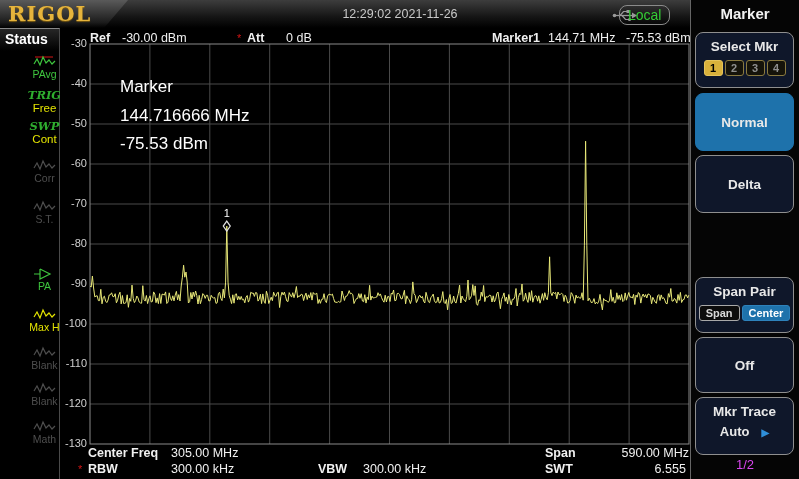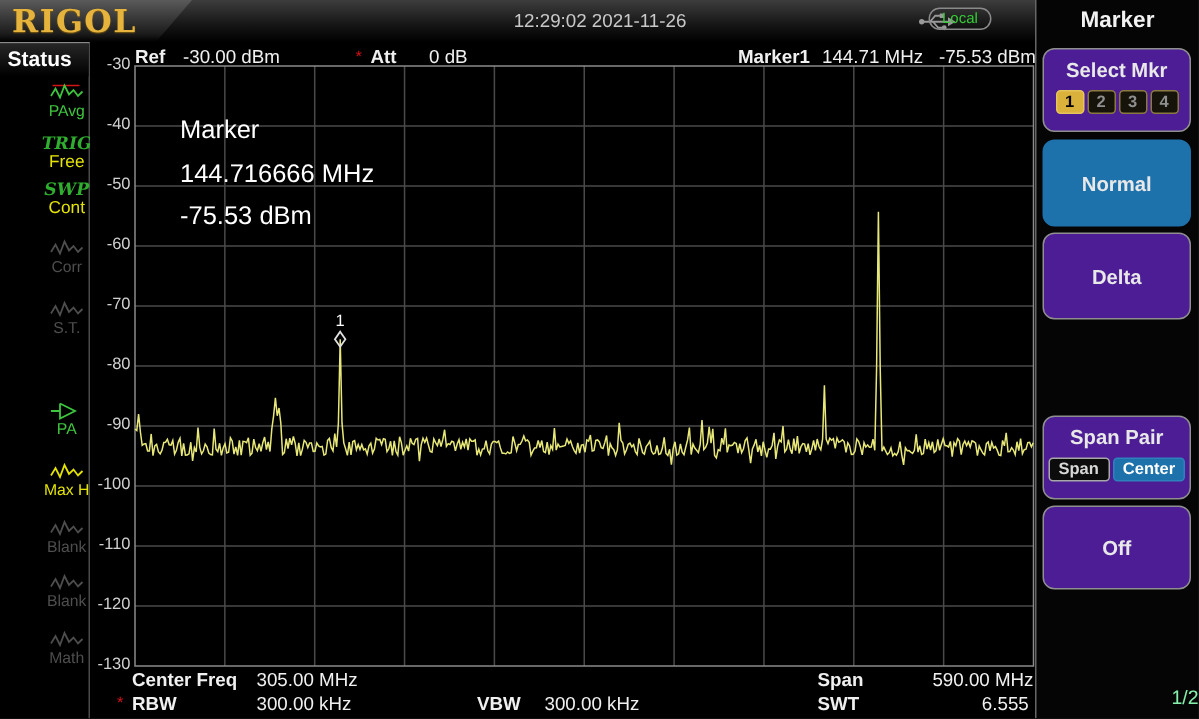--- a/index.html
+++ b/index.html
@@ -11,21 +11,21 @@
   #logo-plate{position:absolute;left:0;top:0;width:128px;height:28px;
           background:linear-gradient(180deg,#5a5a5a 0%,#1c1c1c 80%,#000 100%);
           clip-path:polygon(0 0,100% 0,calc(100% - 24px) 100%,0 100%);}
   #logo-text{position:absolute;left:8px;top:1px;font-family:"DejaVu Serif",serif;
           font-weight:bold;font-size:21px;letter-spacing:1px;color:#e6b43c;
           text-shadow:0 1px 1px #7a5a10;}
   #clock{position:absolute;left:295px;top:7px;width:210px;text-align:center;
           color:#c8c8c8;font-size:12.5px;}
   #usb{position:absolute;left:612px;top:8px;}
   #local{position:absolute;left:619px;top:5px;padding:1px 8px;border:1px solid #8a8a8a;
-          border-radius:8px;color:#35cc35;font-size:10px;}
+          border-radius:8px;color:#35cc35;font-size:14px;}
   
   #sidebar{position:absolute;left:0;top:28px;width:59px;height:451px;background:#000;
           border-right:1px solid #4a4a4a;border-top:1px solid #888;}
   #status-title{padding:2px 0 0 5px;color:#fff;font-weight:bold;font-size:14px;
           background:linear-gradient(#262626,#000);height:20px;}
   .sitem{position:absolute;left:16px;width:57px;text-align:center;font-size:10.5px;line-height:11px;}
   .sitem svg{display:block;margin:0 auto;}
   .stag{font-family:"DejaVu Serif",serif;font-style:italic;font-weight:bold;
         font-size:11.5px;color:#2fae2f;line-height:13px;}
   .syellow{color:#e4e400;font-size:11.5px;line-height:13px;}
@@ -39,36 +39,36 @@
   .red{color:#d41414;font-size:11px;}
   #annot{position:absolute;left:60px;top:45px;color:#fff;font-size:17px;line-height:28.5px;}
   .footrow{position:absolute;width:630px;height:15px;color:#f0f0f0;font-size:12.5px;}
   .footrow span{position:absolute;white-space:nowrap;}
   .ralign{text-align:right;}
   
   #panel{position:absolute;left:690px;top:0;width:108px;height:479px;background:#050505;
          border-left:1px solid #666;}
   #panel-title{position:absolute;top:5px;left:0;width:100%;text-align:center;color:#f2f2f2;
          font-weight:bold;font-size:15px;}
-  .mbtn{position:absolute;left:4px;right:5px;background:#4c1d95;border:1px solid #8f8f8f;
+  .mbtn{position:absolute;left:4px;right:5px;background:#0f172a;border:1px solid #8f8f8f;
         border-radius:8px;}
   .mbtn.activeblue{background:#1e72ab;border-color:#1e72ab;}
   .mlabel{color:#e8e8e8;font-weight:bold;font-size:13.5px;text-align:center;margin-top:6px;}
   .mbtn.solid{display:flex;align-items:center;justify-content:center;}
   .mbtn.solid .mlabel{margin:0;}
   .chiprow{text-align:center;margin-top:4px;}
   .chip{display:inline-block;font-size:11px;font-weight:bold;border-radius:3px;
         margin:0 1px;padding:0 3px;line-height:14px;}
   .chip.gold{background:#d9b13b;color:#000;border:1px solid #e6c45a;min-width:11px;}
   .chip.num{background:#15130a;color:#8f8f8f;border:1px solid #8a7a40;min-width:11px;}
   .chip.plain{background:#0c0c0c;color:#d8d8d8;border:1px solid #a8a8a8;padding:0 6px;}
   .chip.blue{background:#1e72ab;color:#fff;border:1px solid #2e82bb;padding:0 6px;}
   .subval{text-align:center;color:#e8e8e8;font-weight:bold;font-size:13px;margin-top:5px;}
   .arrow{color:#2f8fd9;margin-left:12px;font-size:10px;}
-  #page-ind{position:absolute;top:457px;left:0;width:100%;text-align:right;color:#86efac;font-size:13px;}
+  #page-ind{position:absolute;top:457px;left:0;width:100%;text-align:center;color:#d946ef;font-size:13px;}
 </style>
 </head>
 <body>
 
 <div id="screen">
 
   <div id="topbar">
     <div id="logo-plate"></div>
     <div id="logo-text">RIGOL</div>
     <div id="clock">12:29:02 2021-11-26</div>
@@ -241,16 +241,22 @@
 
     <div class="mbtn" style="top:277px;height:54px">
       <div class="mlabel">Span Pair</div>
       <div class="chiprow"><span class="chip plain">Span</span><span class="chip blue">Center</span></div>
     </div>
 
     <div class="mbtn solid" style="top:337px;height:54px">
       <div class="mlabel">Off</div>
     </div>
 
+    <div class="mbtn" style="top:397px;height:56px">
+      <div class="mlabel">Mkr Trace</div>
+      <div class="subval">
+        <span>Auto</span><span class="arrow">▶</span>
+      </div>
+    </div>
 
     <div id="page-ind">1/2</div>
   </div>
 </div>
 
 </body></html>

